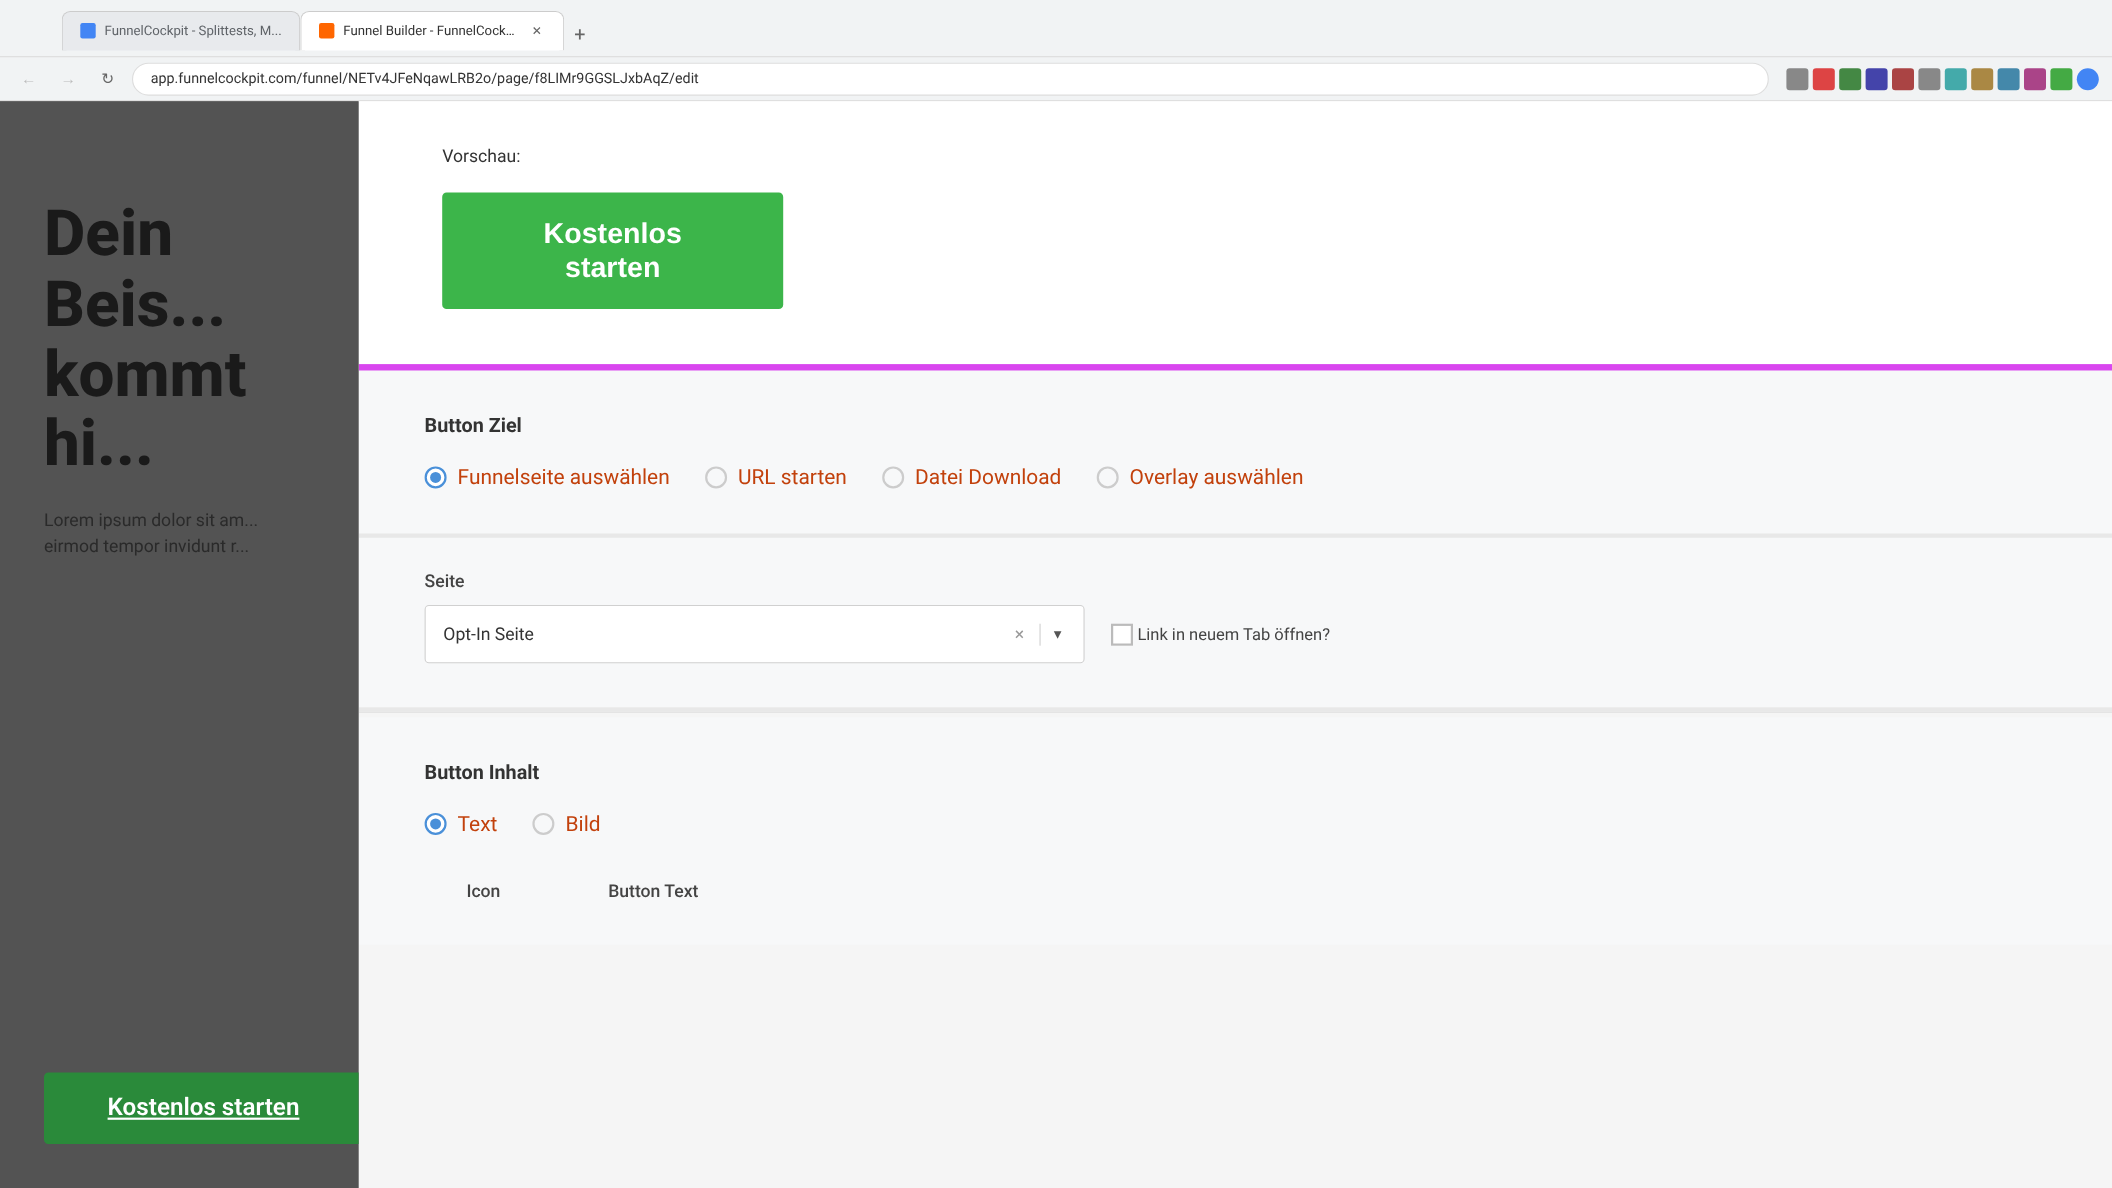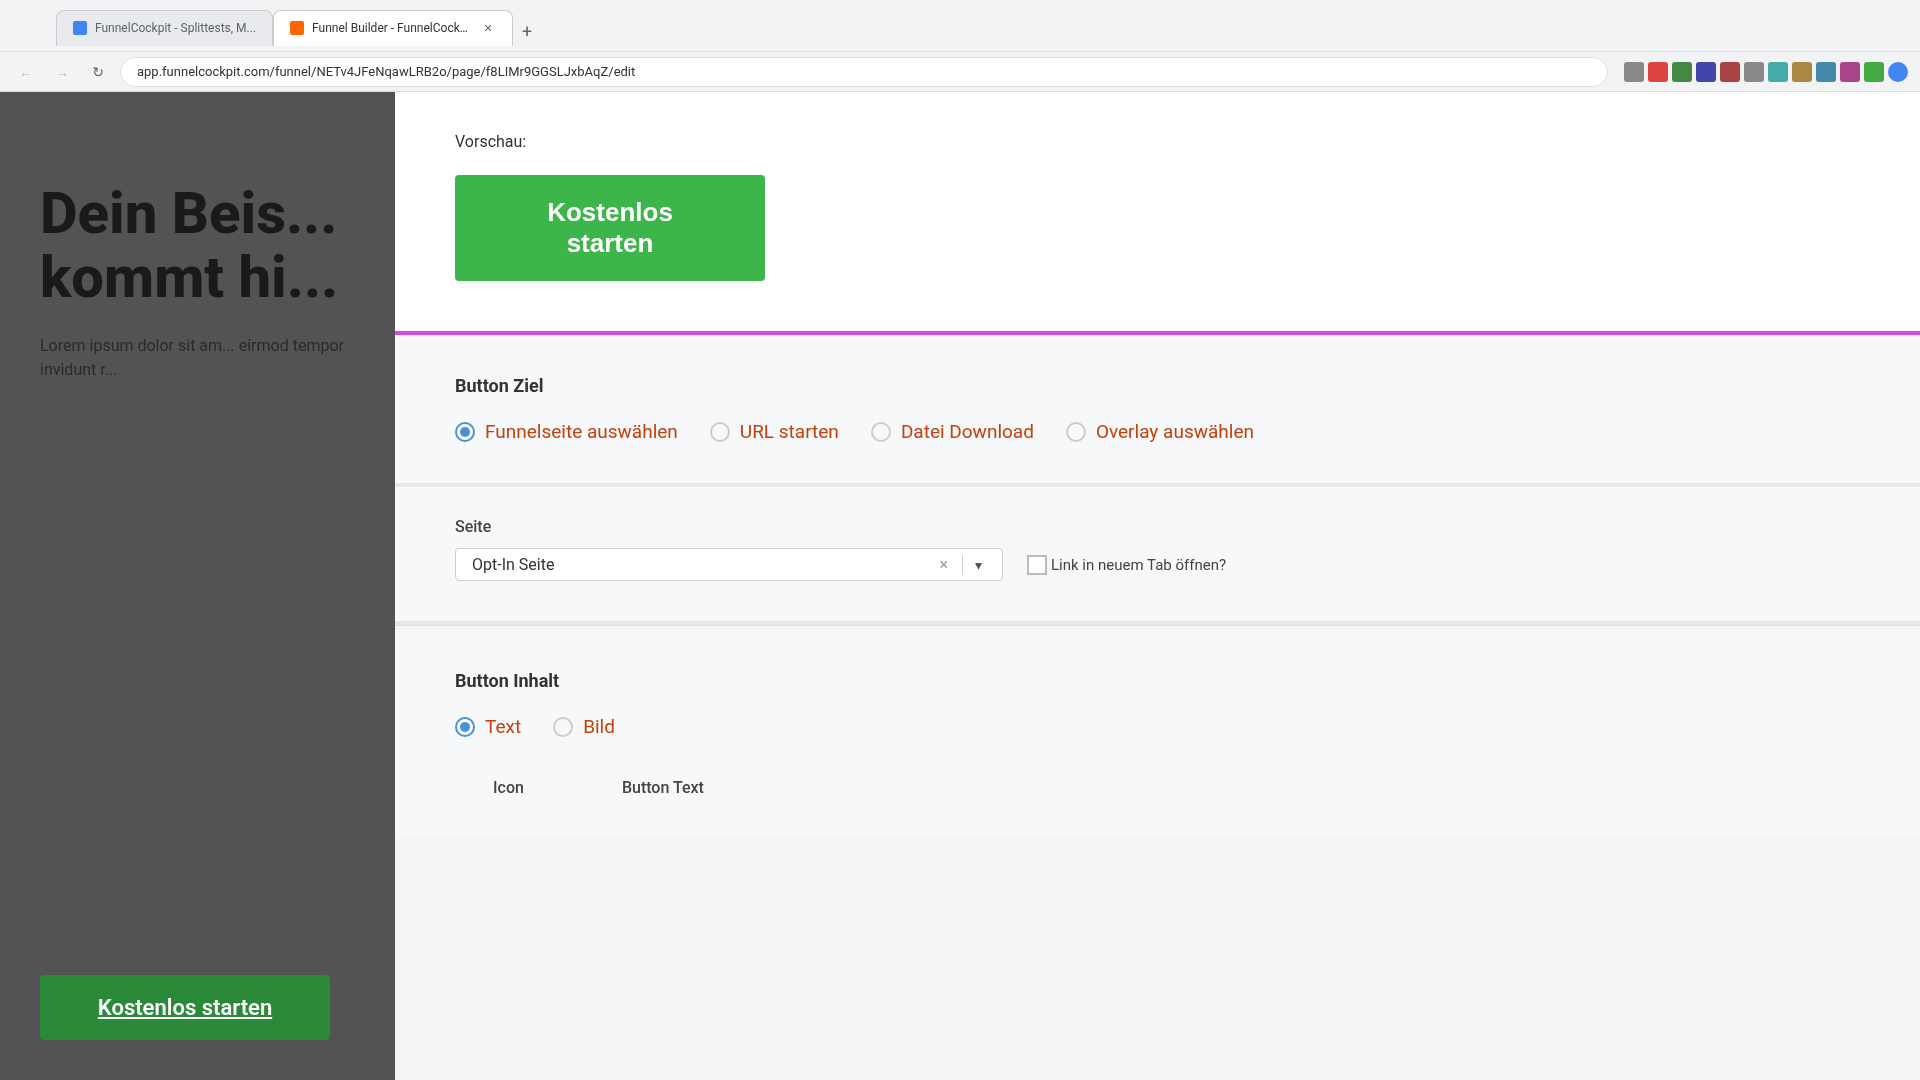--- a/index.html
+++ b/index.html
@@ -139,21 +139,21 @@
     
     .main-area {
       display: flex;
       width: 1920px;
       height: calc(1080px - 92px);
       position: relative;
     }
 
     
     .left-panel {
-      width: 395px;
+      width: 326px;
       background: #5a5a5a;
       position: relative;
       overflow: hidden;
       flex-shrink: 0;
     }
     .left-overlay {
       position: absolute;
       inset: 0;
       background: rgba(80,80,80,0.7);
       z-index: 1;
@@ -198,22 +198,22 @@
     .right-panel {
       flex: 1;
       background: #f5f5f5;
       overflow-y: auto;
       padding: 0;
     }
 
     
     .preview-section {
       background: #fff;
-      padding: 40px 60px 50px;
-      border-bottom: 4px solid #d946ef;
+      padding: 40px 76px 50px;
+      border-bottom: 6px solid #d946ef;
     }
     .preview-label {
       font-size: 16px;
       color: #333;
       margin-bottom: 24px;
       font-weight: 400;
     }
     .preview-button {
       background: #3cb54a;
       color: white;
@@ -290,22 +290,22 @@
       display: flex;
       align-items: center;
       gap: 24px;
     }
     .select-box {
       display: flex;
       align-items: center;
       background: white;
       border: 1.5px solid #d0d0d0;
       border-radius: 4px;
-      padding: 4px 16px;
-      width: 548px;
+      padding: 14px 16px;
+      width: 600px;
       justify-content: space-between;
       cursor: pointer;
     }
     .select-value {
       font-size: 16px;
       color: #333;
     }
     .select-actions {
       display: flex;
       align-items: center;

